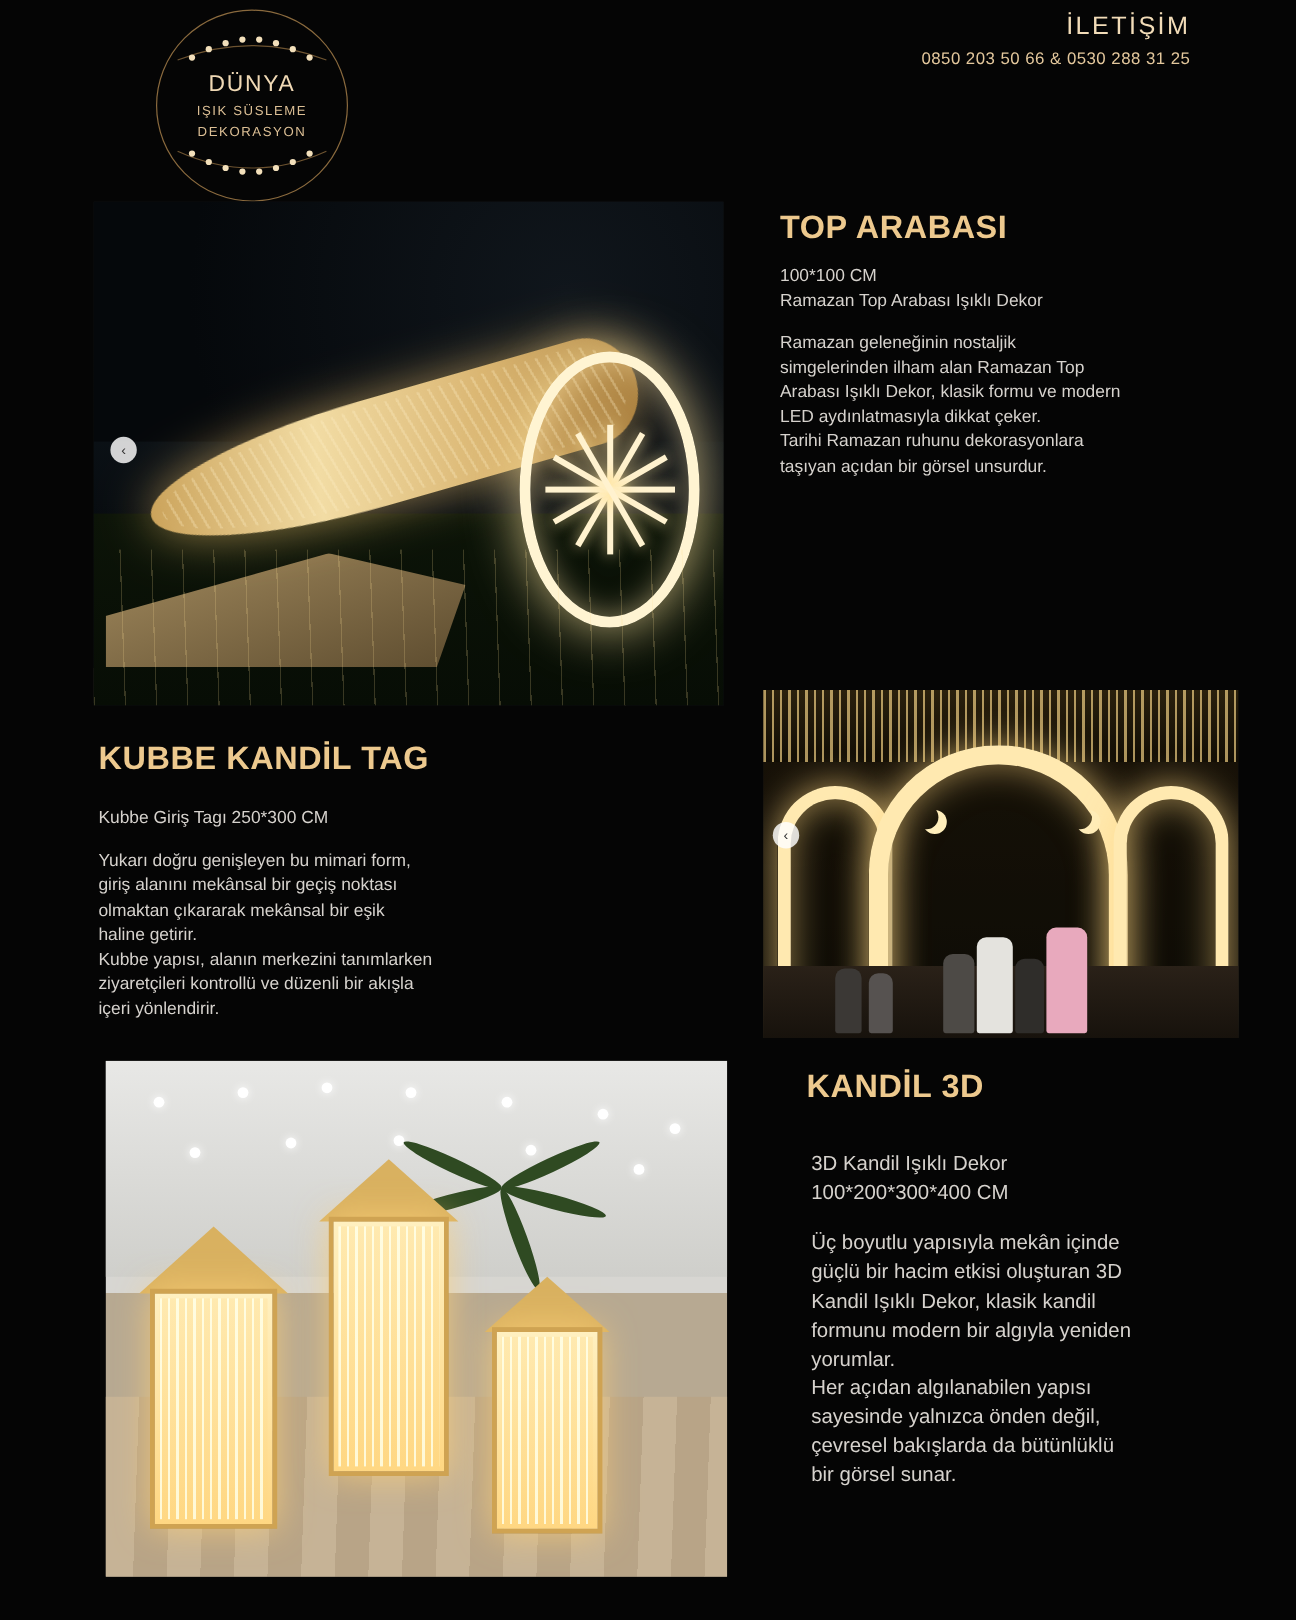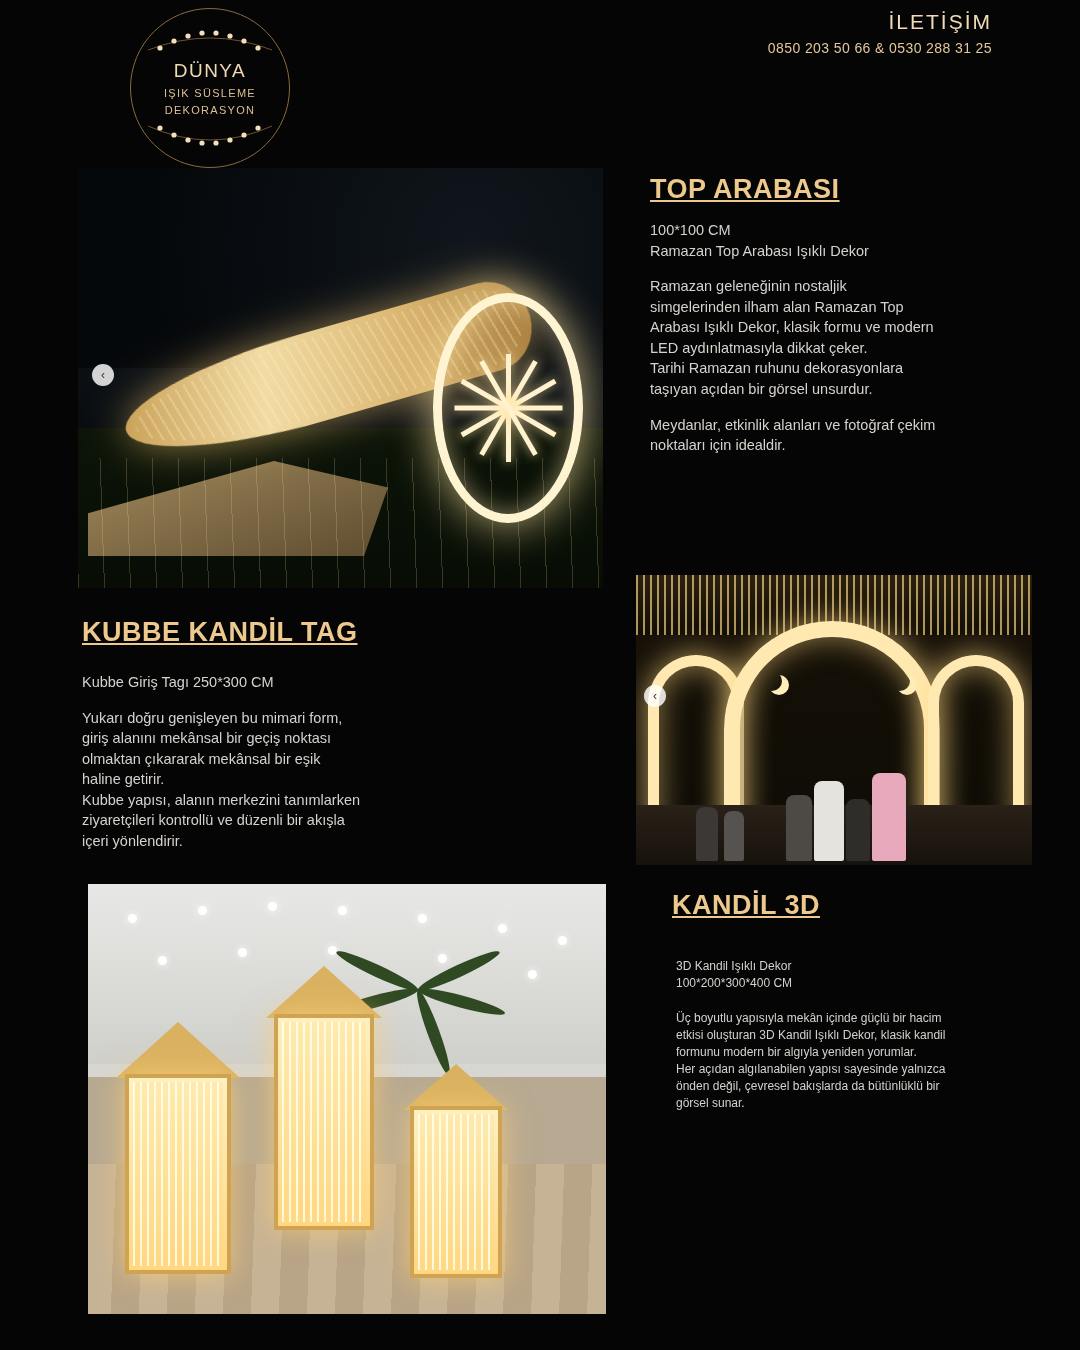--- a/index.html
+++ b/index.html
@@ -86,21 +86,20 @@
     z-index: 5;
   }
 
   
   .sec-title {
     position: absolute;
     font-size: 27px;
     font-weight: 700;
     letter-spacing: 0.5px;
     color: #edc98e;
-    text-decoration: underline;
   }
   .sec-body {
     position: absolute;
     color: #d6d2cd;
     font-size: 14.5px;
     line-height: 1.42;
   }
   .sec-body p { margin: 0; }
   .sec-body p.gap { margin-top: 15px; }
 
@@ -257,21 +256,21 @@
   }
 
   
   #title-top { left: 650px; top: 174px; }
   #body-top  { left: 650px; top: 220px; width: 290px; }
 
   #title-kubbe { left: 82px; top: 617px; }
   #body-kubbe  { left: 82px; top: 672px; width: 280px; }
 
   #title-kandil { left: 672px; top: 890px; }
-  #body-kandil  { left: 676px; top: 958px; width: 270px; font-size: 12px; }
+  #body-kandil  { left: 676px; top: 958px; width: 270px; font-size: 17px; }
   #body-kandil p.gap { margin-top: 18px; }
 </style>
 </head>
 <body>
 
 <div class="page">
 
   <div class="logo-wrap">
     <div class="logo-circle"></div>
     <svg class="logo-dots" viewBox="0 0 160 160">
@@ -325,21 +324,20 @@
     <div class="grass-light"></div>
     <div class="carousel-arrow" style="left:14px; top:196px;">‹</div>
   </div>
 
   <div class="sec-title" id="title-top">TOP ARABASI</div>
   <div class="sec-body" id="body-top">
     <p>100*100 CM</p>
     <p>Ramazan Top Arabası Işıklı Dekor</p>
     <p class="gap">Ramazan geleneğinin nostaljik simgelerinden ilham alan Ramazan Top Arabası Işıklı Dekor, klasik formu ve modern LED aydınlatmasıyla dikkat çeker.</p>
     <p>Tarihi Ramazan ruhunu dekorasyonlara taşıyan açıdan bir görsel unsurdur.</p>
-    <p class="gap">Meydanlar, etkinlik alanları ve fotoğraf çekim noktaları için idealdir.</p>
   </div>
 
   <div class="sec-title" id="title-kubbe">KUBBE KANDİL TAG</div>
   <div class="sec-body" id="body-kubbe">
     <p>Kubbe Giriş Tagı  250*300 CM</p>
     <p class="gap">Yukarı doğru genişleyen bu mimari form, giriş alanını mekânsal bir geçiş noktası olmaktan çıkararak mekânsal bir eşik haline getirir.</p>
     <p>Kubbe yapısı, alanın merkezini tanımlarken ziyaretçileri kontrollü ve düzenli bir akışla içeri yönlendirir.</p>
   </div>
 
   <div class="photo" id="photo-arch">

